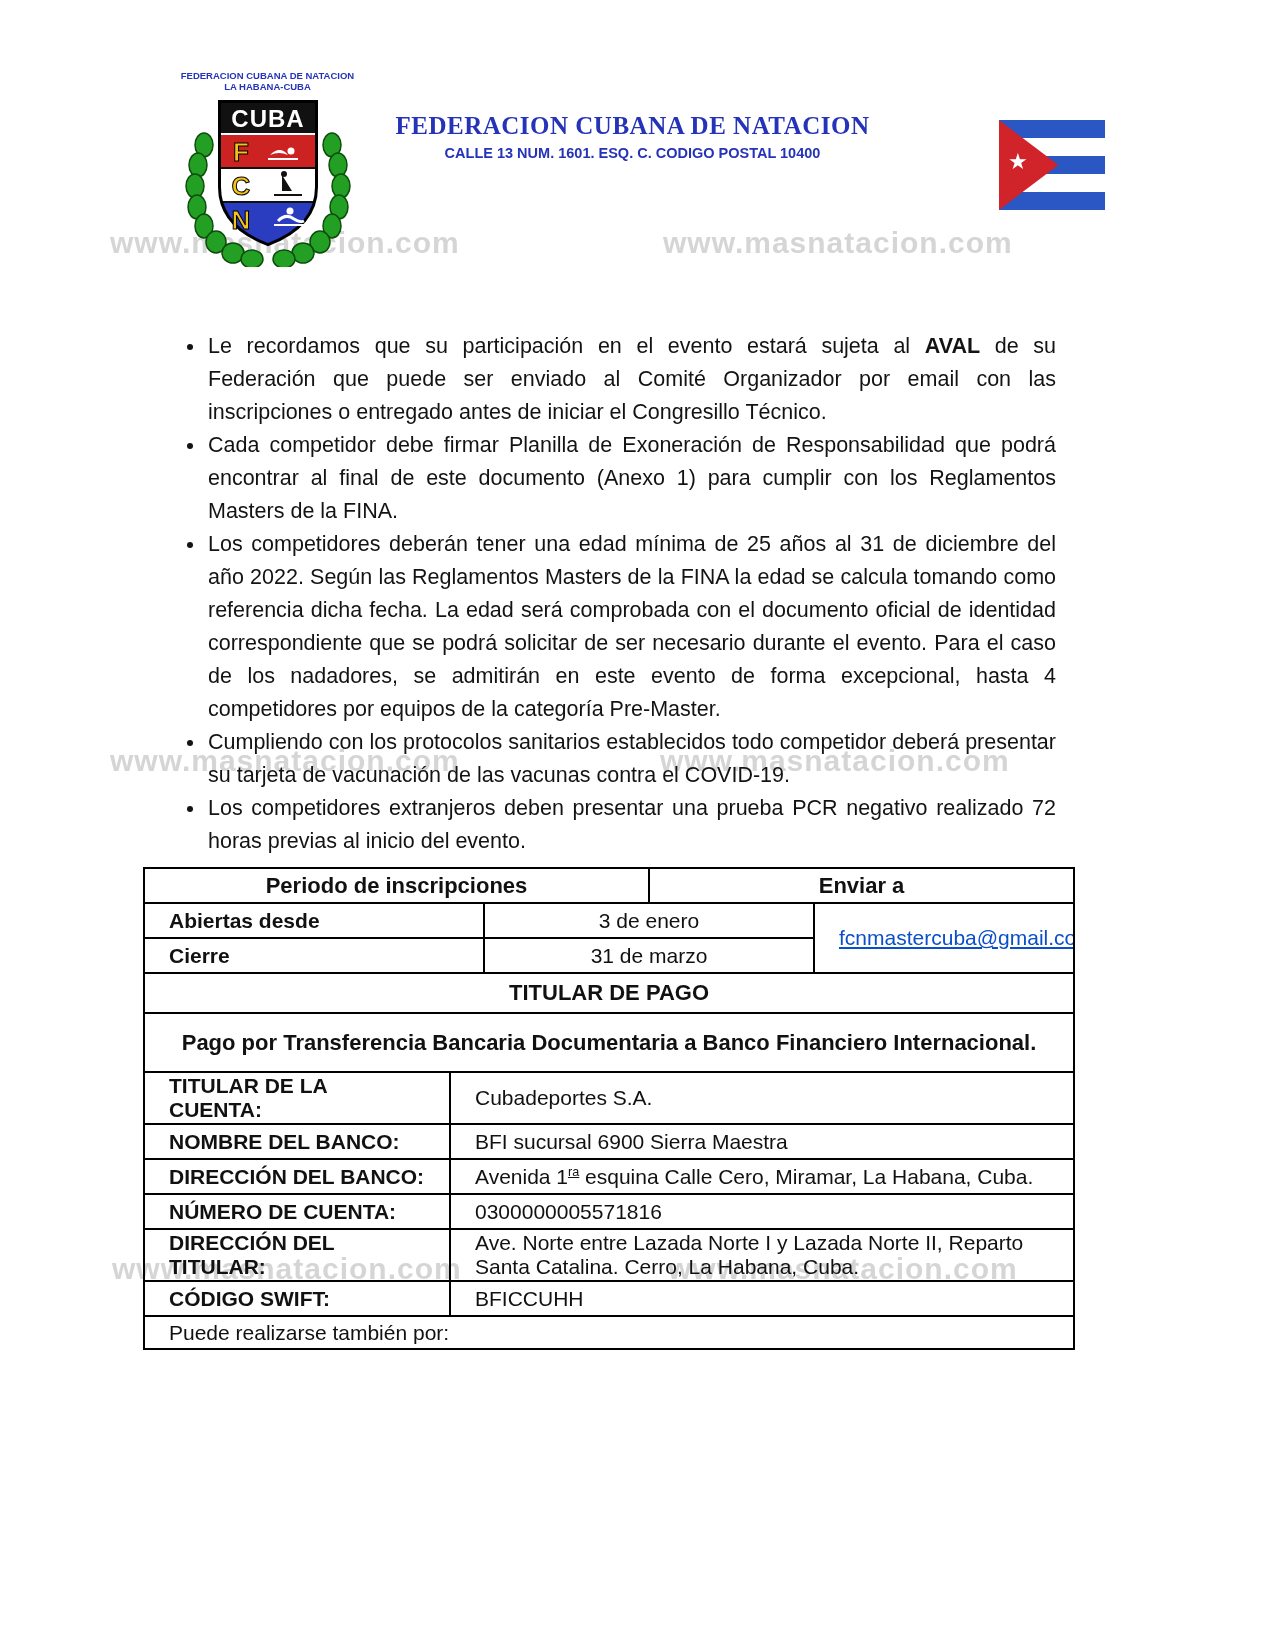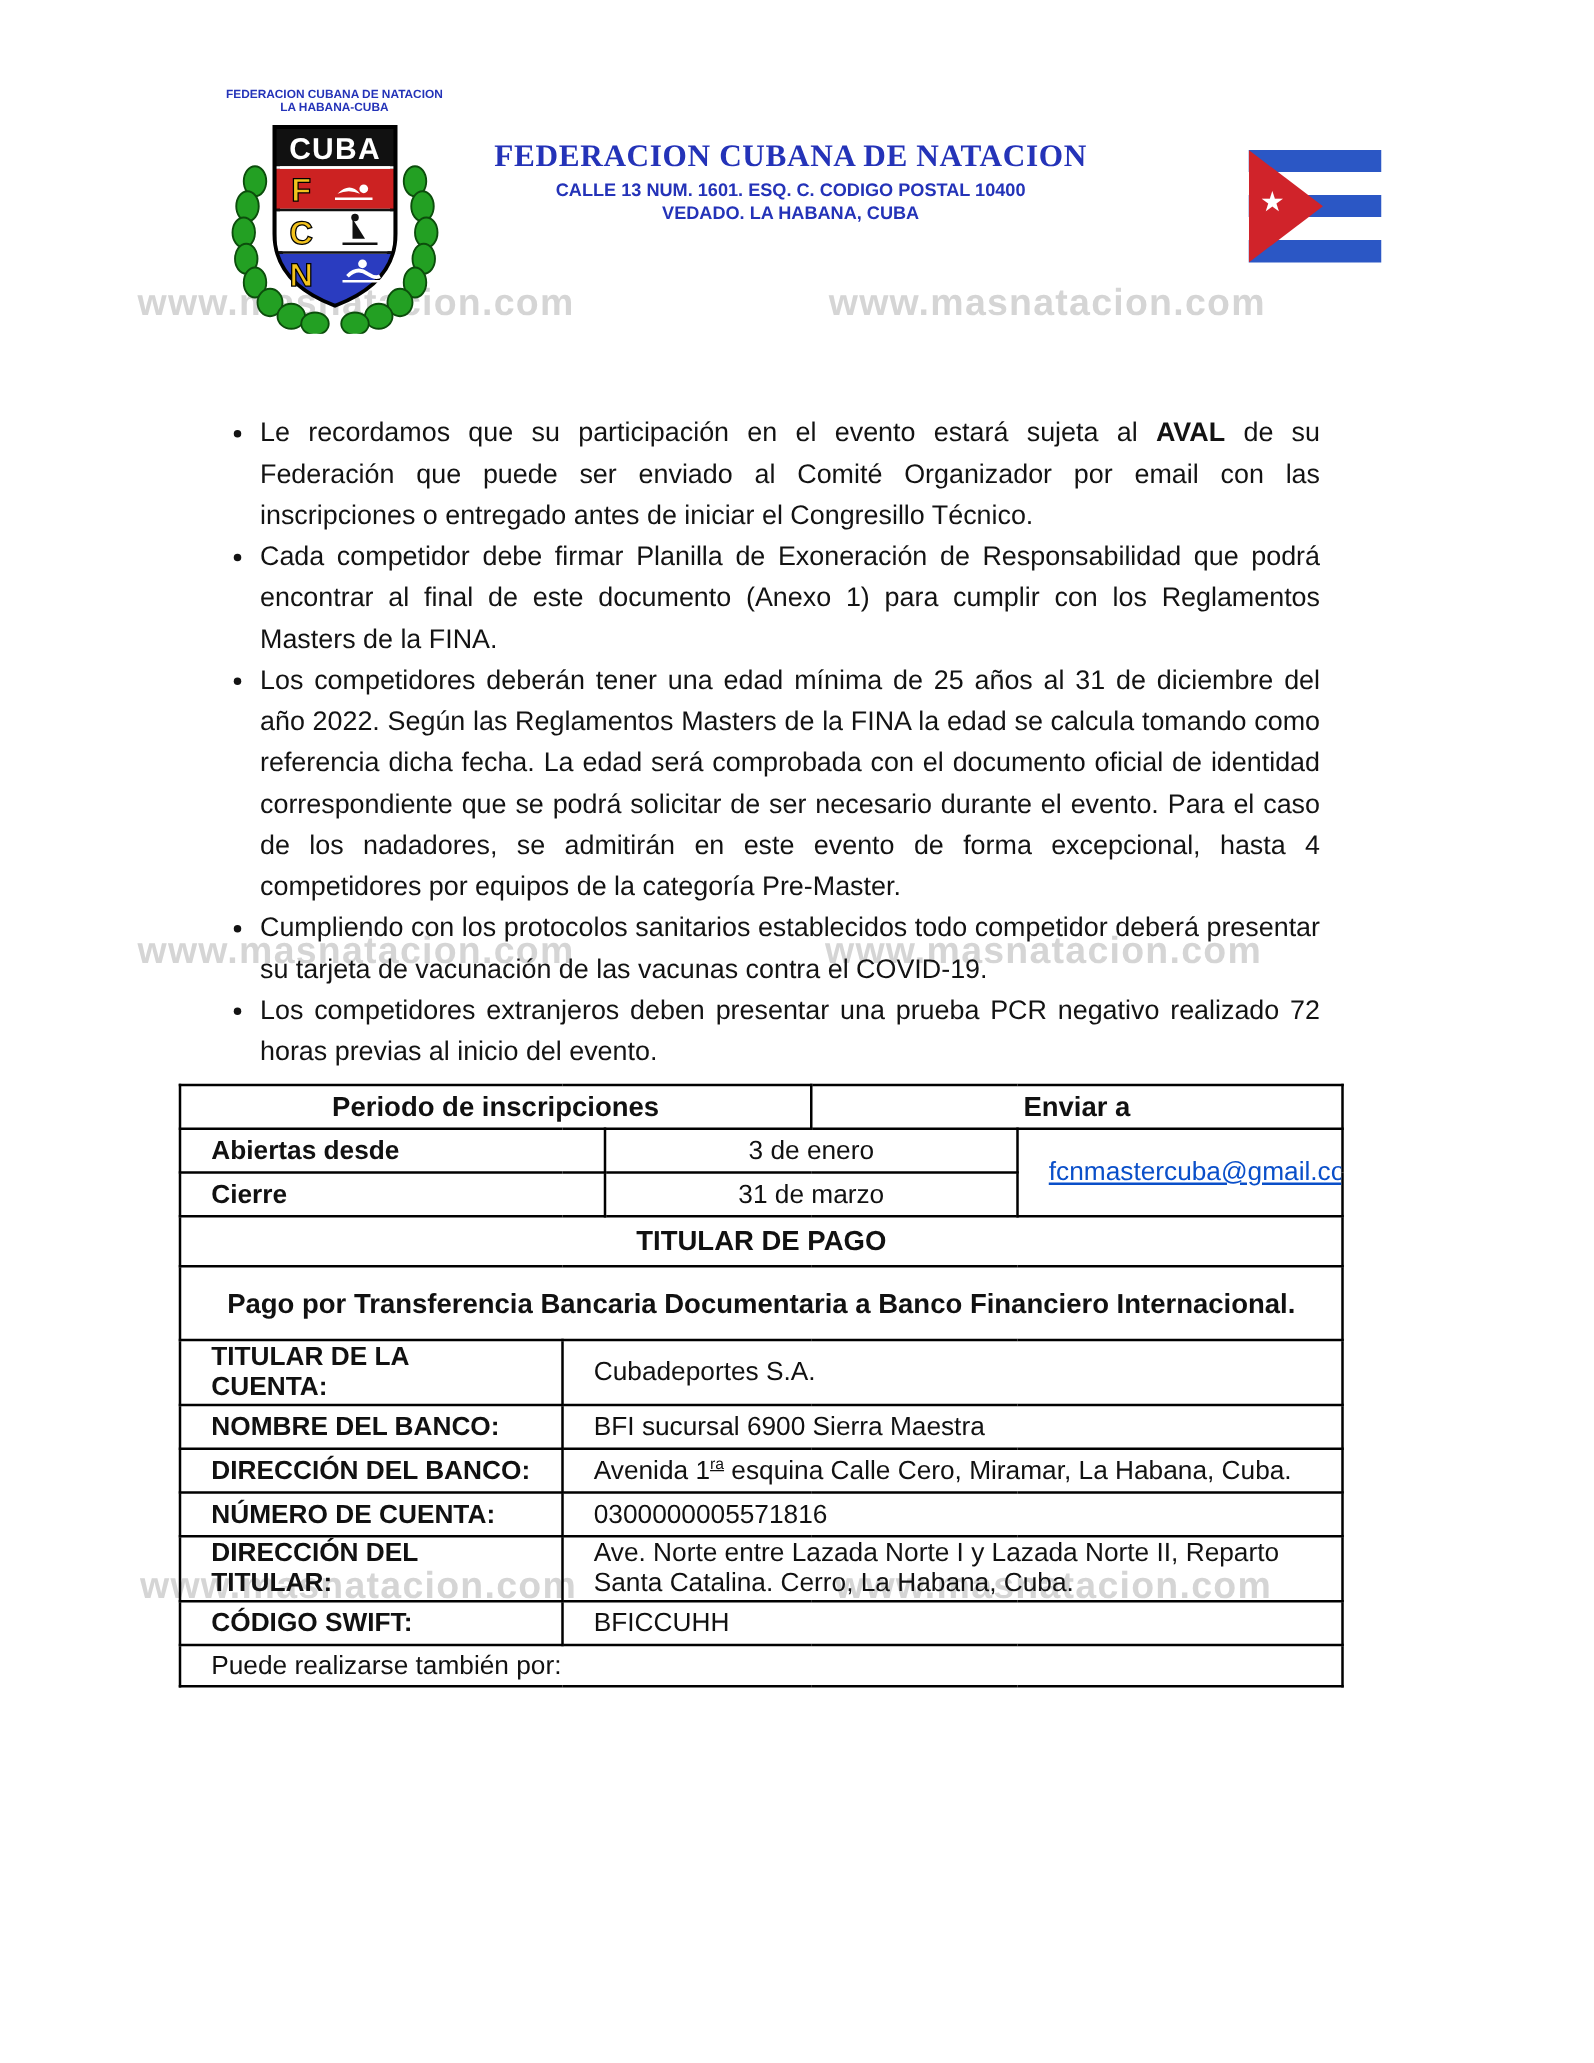--- a/index.html
+++ b/index.html
@@ -138,21 +138,20 @@
         <path d="M100,126 q8,-8 16,-2 q6,4 10,2" stroke="#ffffff" stroke-width="3" fill="none"></path>
         <path d="M96,130 h34" stroke="#ffffff" stroke-width="2" fill="none"></path>
       </g>
     </svg>
   </div>
 
   <div class="org-title">
     <h1>FEDERACION CUBANA DE NATACION</h1>
     <div class="org-addr">
       <div>CALLE 13 NUM. 1601. ESQ. C. CODIGO POSTAL 10400</div>
-      <div>VEDADO. LA HABANA, CUBA</div>
     </div>
   </div>
 
   <div class="flag">
     <div class="tri"></div>
     <div class="star">★</div>
   </div>
 
   <div class="bullets">
     <ul>

